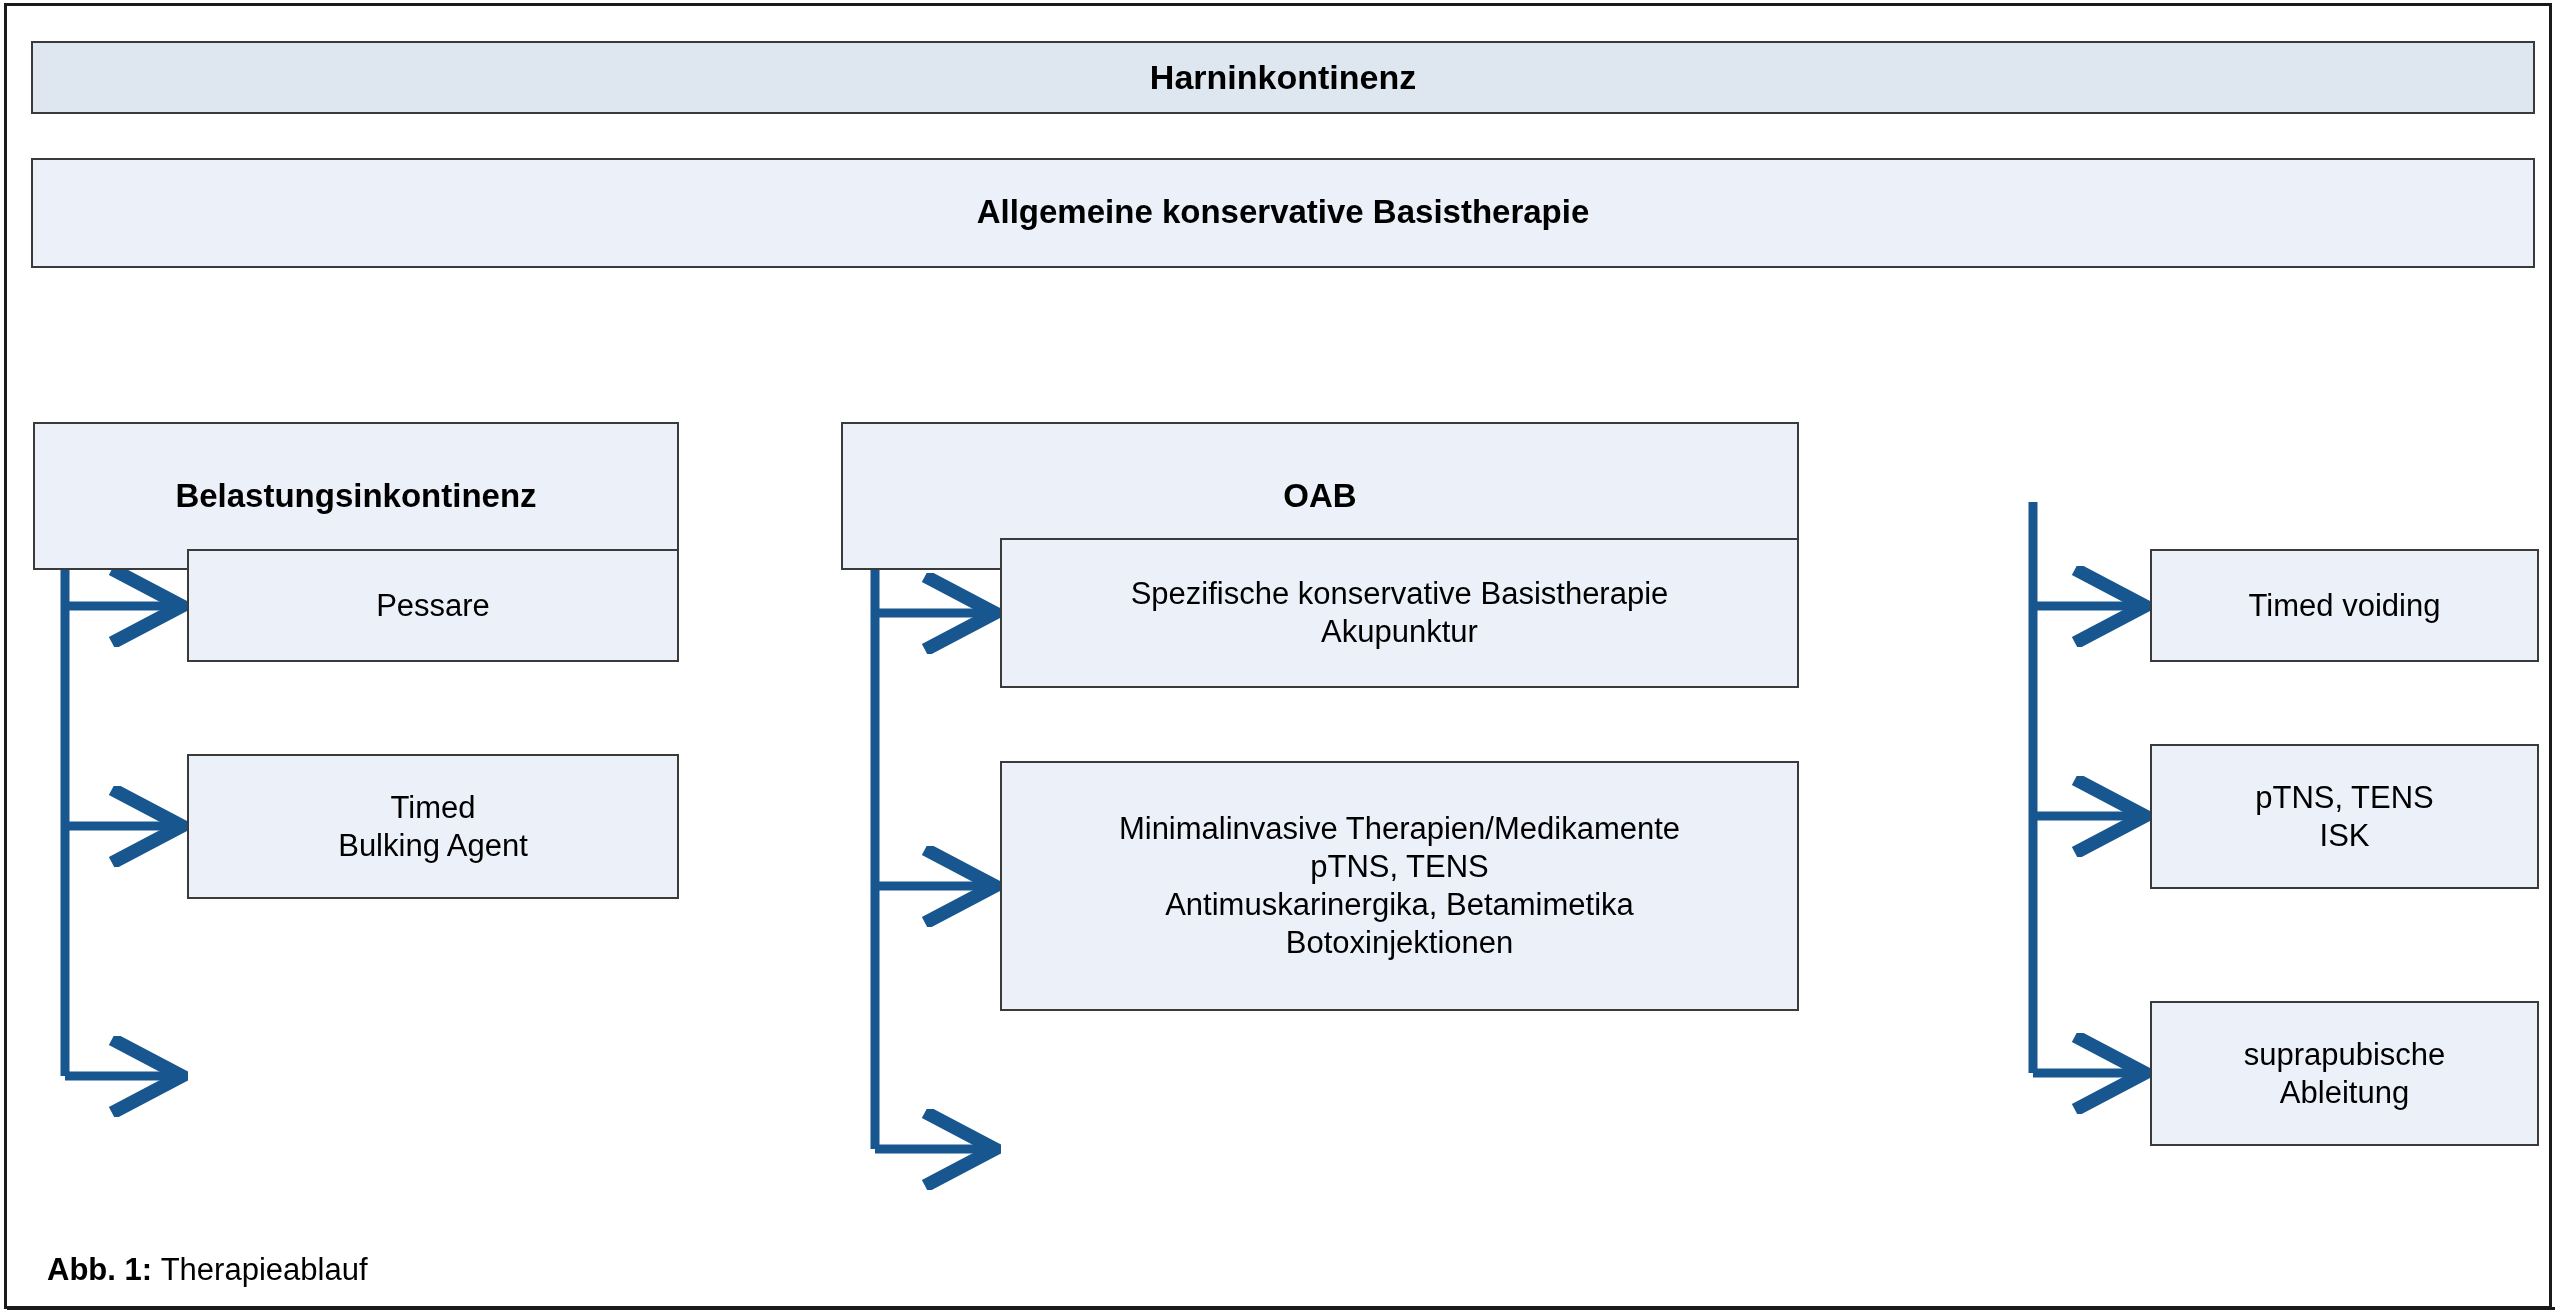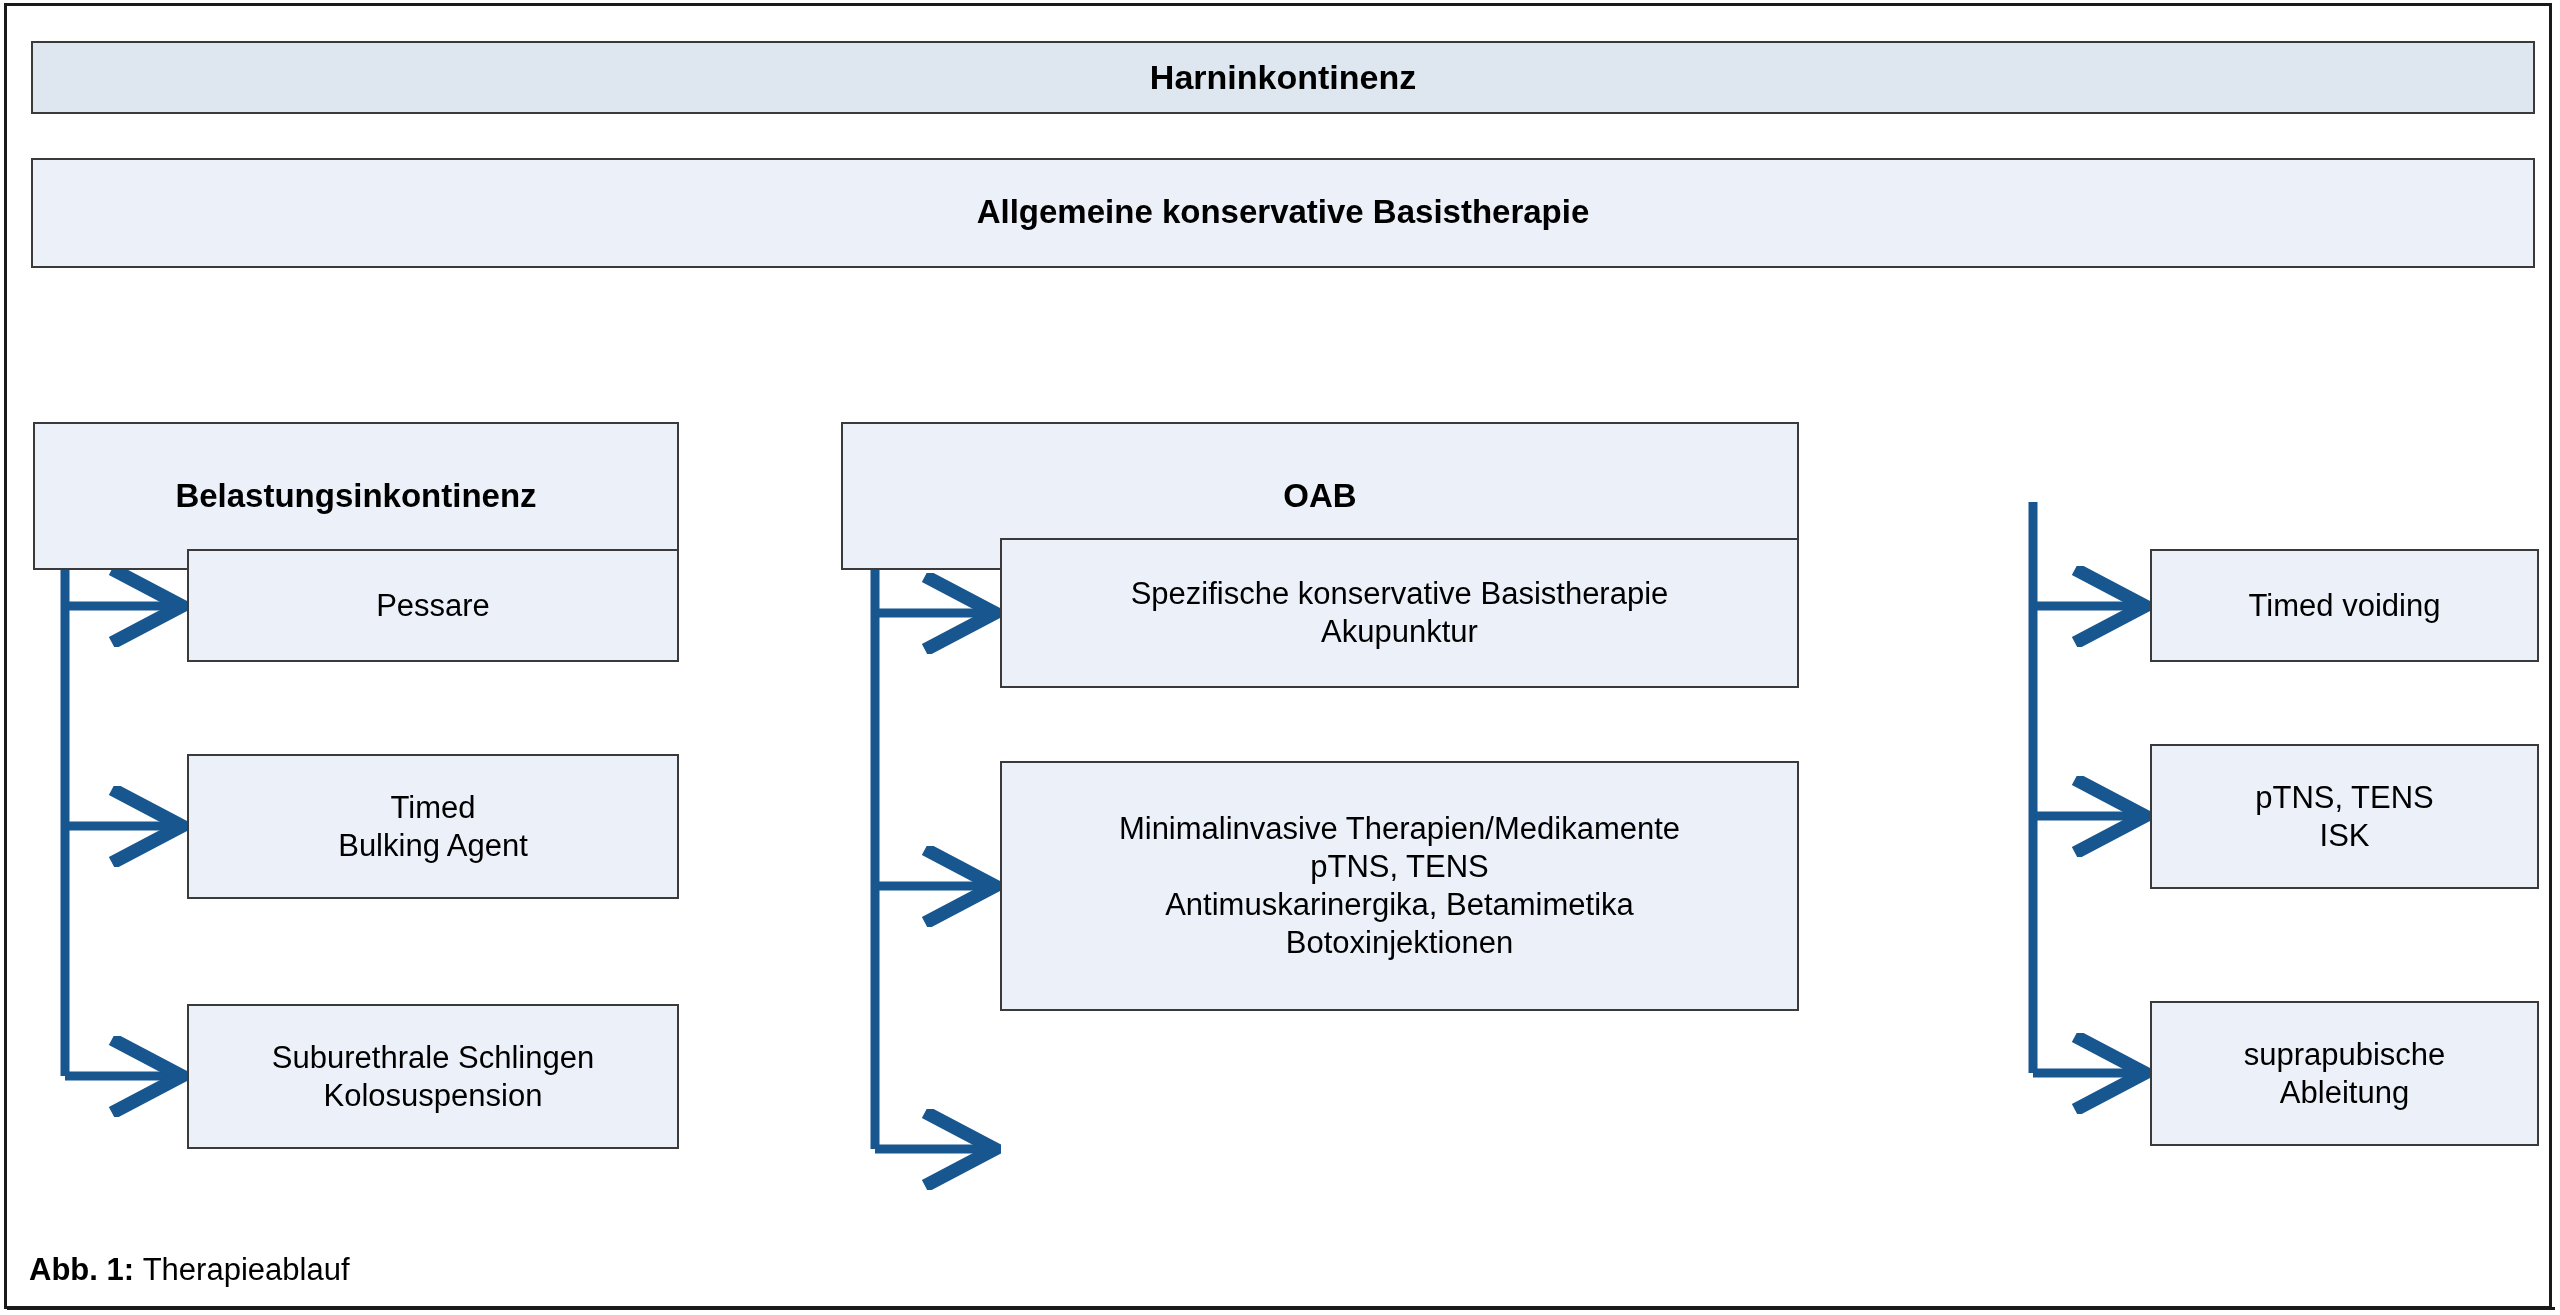--- a/index.html
+++ b/index.html
@@ -108,21 +108,21 @@
     position: absolute;
     left: 0; top: 0;
     width: 2548px;
     height: 1306px;
     pointer-events: none;
   }
 
   
   #caption {
     position: absolute;
-    left: 22px;
+    left: 40px;
     top: 1246px;
     font-size: 31px;
     color: #000000;
     white-space: nowrap;
   }
   #caption .caption-label { font-weight: bold; }
   #caption .caption-text  { font-weight: normal; }
 
   #caption-rule {
     position: absolute;
@@ -183,24 +183,20 @@
       <span class="line">OAB</span>
     </div>
 
     <div class="node leaf" id="node-l1">
       <span class="line">Pessare</span>
     </div>
     <div class="node leaf" id="node-l2">
       <span class="line">Timed</span>
       <span class="line">Bulking Agent</span>
     </div>
-    <div class="node leaf" id="node-l3">
-      <span class="line">Suburethrale Schlingen</span>
-      <span class="line">Kolosuspension</span>
-    </div>
 
     <div class="node leaf" id="node-m1">
       <span class="line">Spezifische konservative Basistherapie</span>
       <span class="line">Akupunktur</span>
     </div>
     <div class="node leaf" id="node-m2">
       <span class="line">Minimalinvasive Therapien/Medikamente</span>
       <span class="line">pTNS, TENS</span>
       <span class="line">Antimuskarinergika, Betamimetika</span>
       <span class="line">Botoxinjektionen</span>

